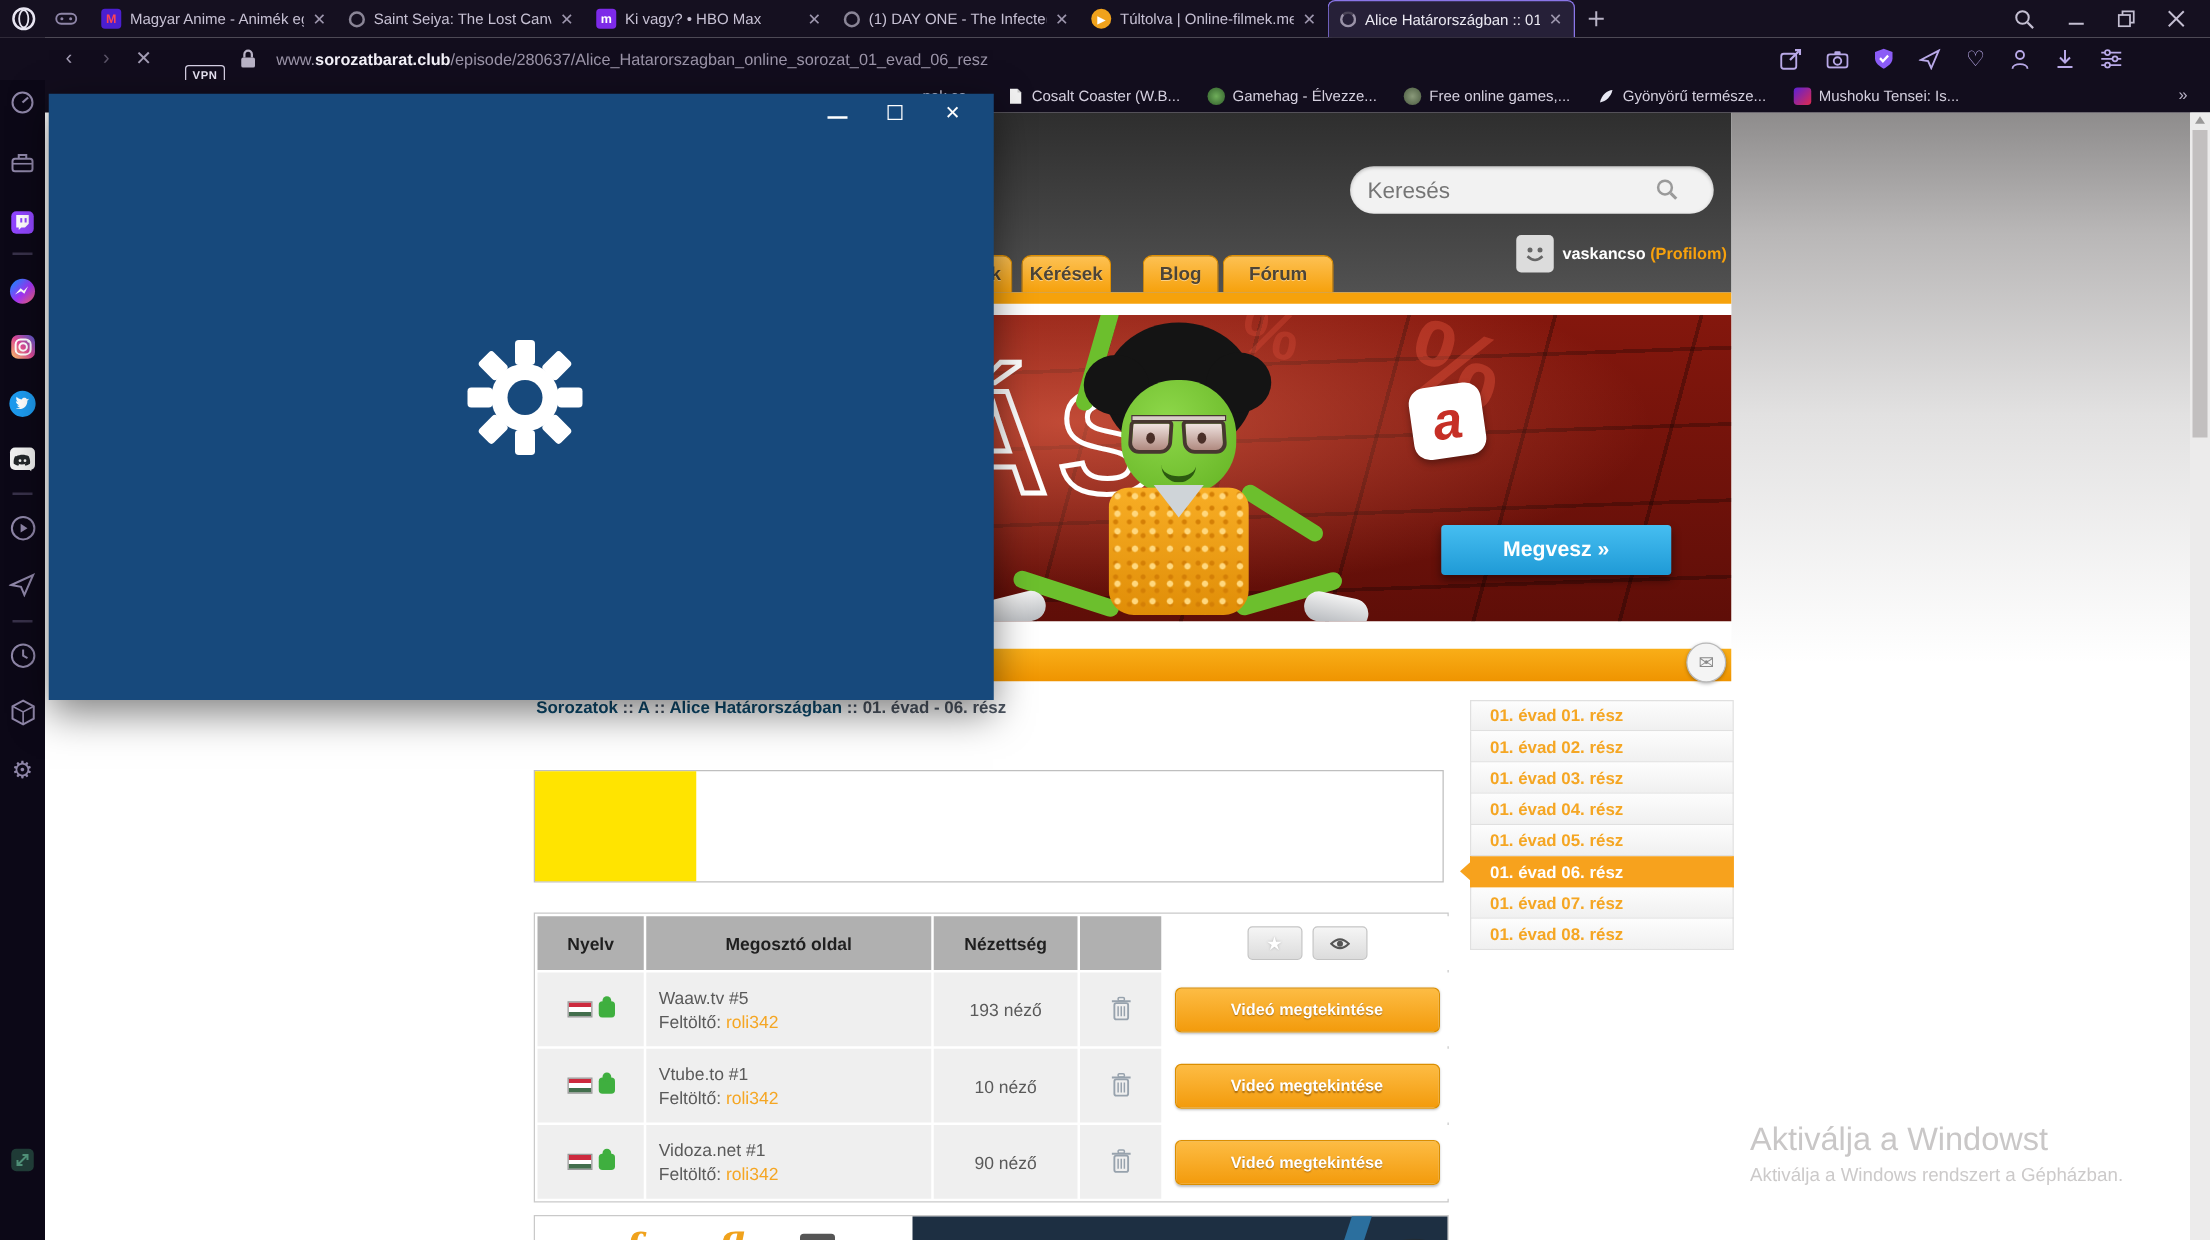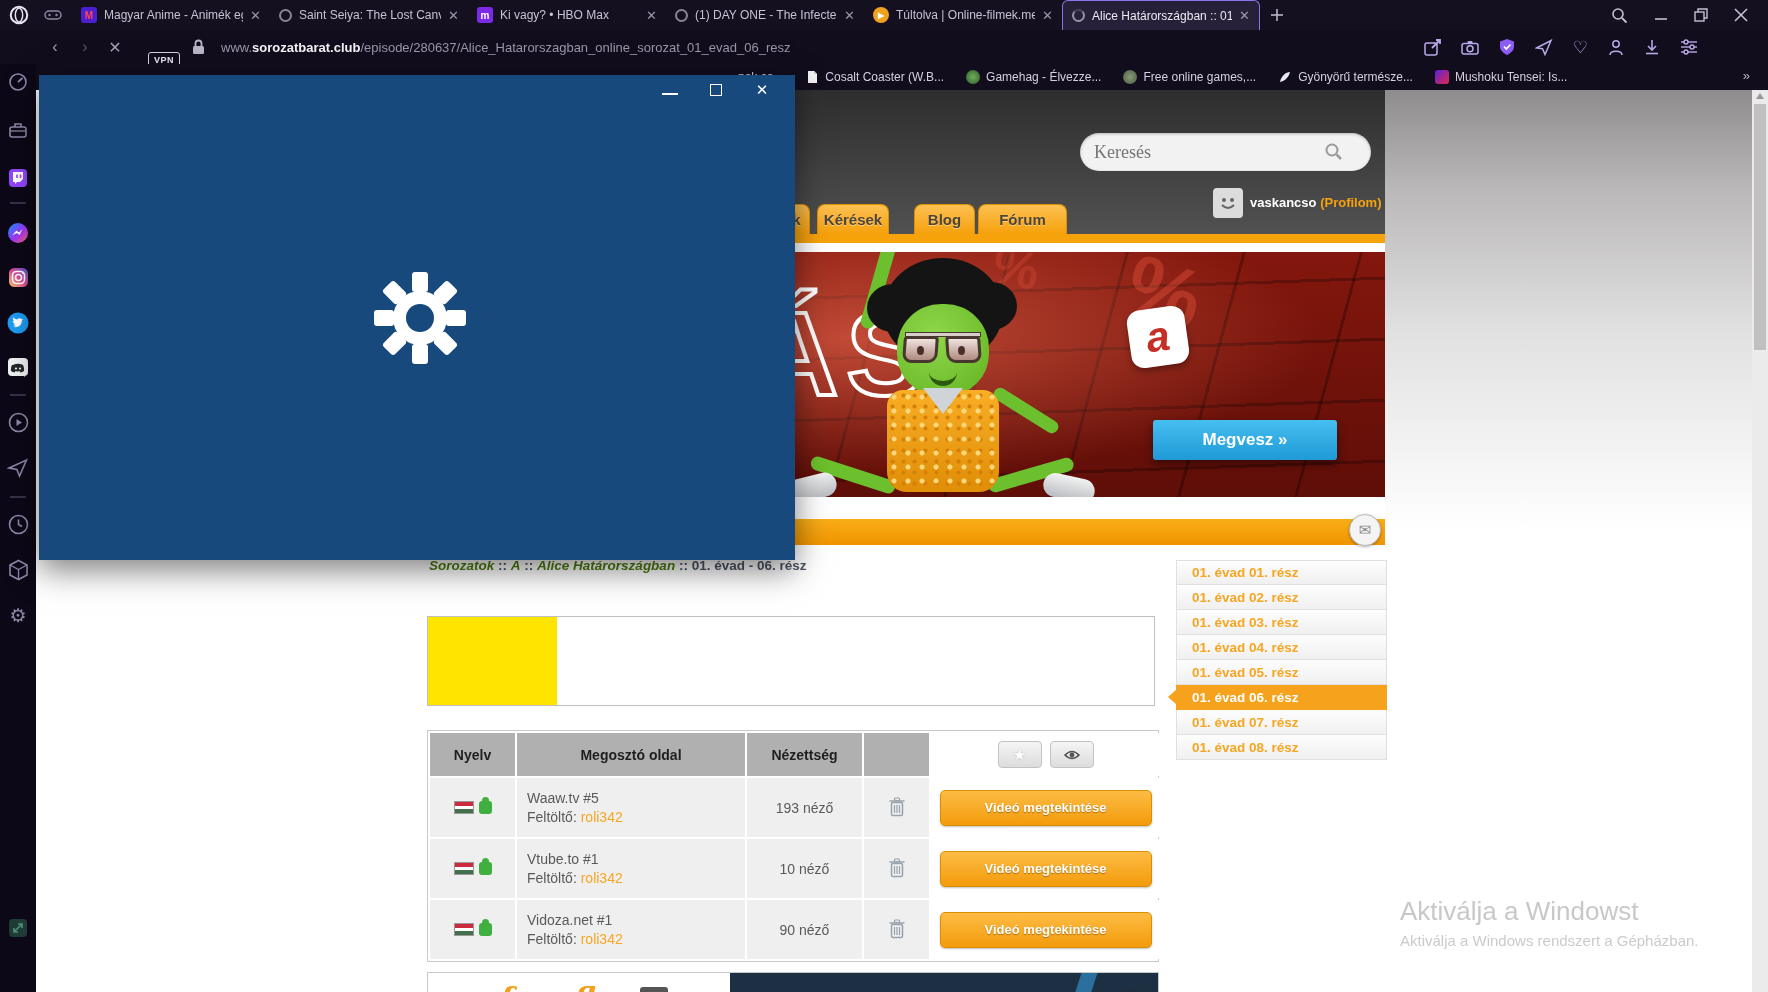--- a/index.html
+++ b/index.html
@@ -46,21 +46,21 @@
   
   .page-grad { position:absolute; left:1385px; top:90px; width:368px; height:440px; background:linear-gradient(180deg,#8e8c8c 0%,#b9b7b7 22%,#e2e1e1 55%,#ffffff 100%); z-index:1; }
   .scrollbar { position:absolute; left:1752px; top:90px; width:16px; height:902px; background:#ecebeb; z-index:6; }
   .scroll-thumb { position:absolute; left:2px; top:14px; width:12px; height:246px; background:#c2bfbf; }
   .scroll-arrow { position:absolute; left:4px; top:3px; width:0; height:0; border-left:4px solid transparent; border-right:4px solid transparent; border-bottom:6px solid #9a9898; }
 
   
   #site { position:absolute; left:427px; top:90px; width:958px; height:902px; z-index:2; background:#fff; }
   .site-header { position:absolute; left:0; top:0; width:958px; height:144px; background:linear-gradient(180deg,#2e2e2e,#515151); }
   .search-pill { position:absolute; left:653px; top:43px; width:291px; height:38px; background:#f2f2f2; border-radius:19px; display:flex; align-items:center; padding:0 14px; box-shadow:inset 0 1px 3px rgba(0,0,0,.25); }
-  .search-pill input { border:none; outline:none; background:transparent; font-size:18px; color:#666; width:230px; font-family:Liberation Serif, serif; }
+  .search-pill input { border:none; outline:none; background:transparent; font-size:18px; color:#666; width:230px; font-family:Liberation Sans, sans-serif; }
   .avatar { position:absolute; left:786px; top:98px; width:30px; height:30px; background:#dcdcdc; border-radius:4px; display:flex; align-items:center; justify-content:center; }
   .user-line { position:absolute; left:823px; top:105px; font-size:13px; font-weight:bold; white-space:nowrap; }
   .user-line .uname { color:#fff; }
   .user-line .uprof { color:#f7a10c; }
   .nav-tab { position:absolute; top:114px; height:30px; background:linear-gradient(180deg,#fdc153,#f6a10c); border:1px solid #e08f00; border-bottom:none; border-radius:8px 8px 0 0; color:#4d4436; font-weight:bold; font-size:15px; display:flex; align-items:center; justify-content:center; text-shadow:0 1px 0 rgba(255,255,255,.45); }
   .orange-strip { position:absolute; left:0; top:144px; width:958px; height:9px; background:#f6a20b; }
 
   
   .banner { position:absolute; left:0; top:162px; width:958px; height:245px; overflow:hidden;
     background:
@@ -101,21 +101,21 @@
   .shoe { position:absolute; width:52px; height:24px; background:linear-gradient(180deg,#f2f2f2,#b9bcc0); border-radius:12px; top:218px; }
   .shoe.l { left:-52px; transform:rotate(-14deg); }
   .shoe.r { left:206px; transform:rotate(12deg); }
 
   
   .msg-strip { position:absolute; left:0; top:429px; width:958px; height:26px; background:linear-gradient(180deg,#f9ae18,#ef9400); }
   .envelope-circle { position:absolute; left:922px; top:-5px; width:32px; height:32px; background:#f4f4f4; border:1px solid #b9b9b9; border-radius:50%; display:flex; align-items:center; justify-content:center; color:#8a8a8a; font-size:15px; box-shadow:0 1px 3px rgba(0,0,0,.3); }
 
   
   .breadcrumb { position:absolute; left:2px; top:468px; font-size:13.5px; font-weight:bold; color:#4c5562; }
-  .breadcrumb .lnk { color:#4d7c0f;font-style:italic; }
+  .breadcrumb .lnk { color:#0c4a6e; }
   .breadcrumb .sep { color:#3d4a5c; }
 
   
   .ph-box { position:absolute; left:0; top:526px; width:728px; height:90px; background:#fff; border:1px solid #bfbfbf; }
   .ph-yellow { position:absolute; left:0; top:0; width:129px; height:88px; background:#ffe400; }
 
   
   .tbl { position:absolute; left:0; top:640px; width:732px; background:#fff; border:1px solid #c9c9c9; padding:2px; display:grid; grid-template-columns:85px 228px 115px 65px 229px; gap:2px;text-align:right; }
   .th { background:#b0b0b0; height:43px; display:flex; align-items:center; justify-content:center; font-size:14px; font-weight:bold; color:#1f1f1f; }
   .th-white { background:#fff; display:flex; align-items:center; justify-content:center; gap:8px; }

